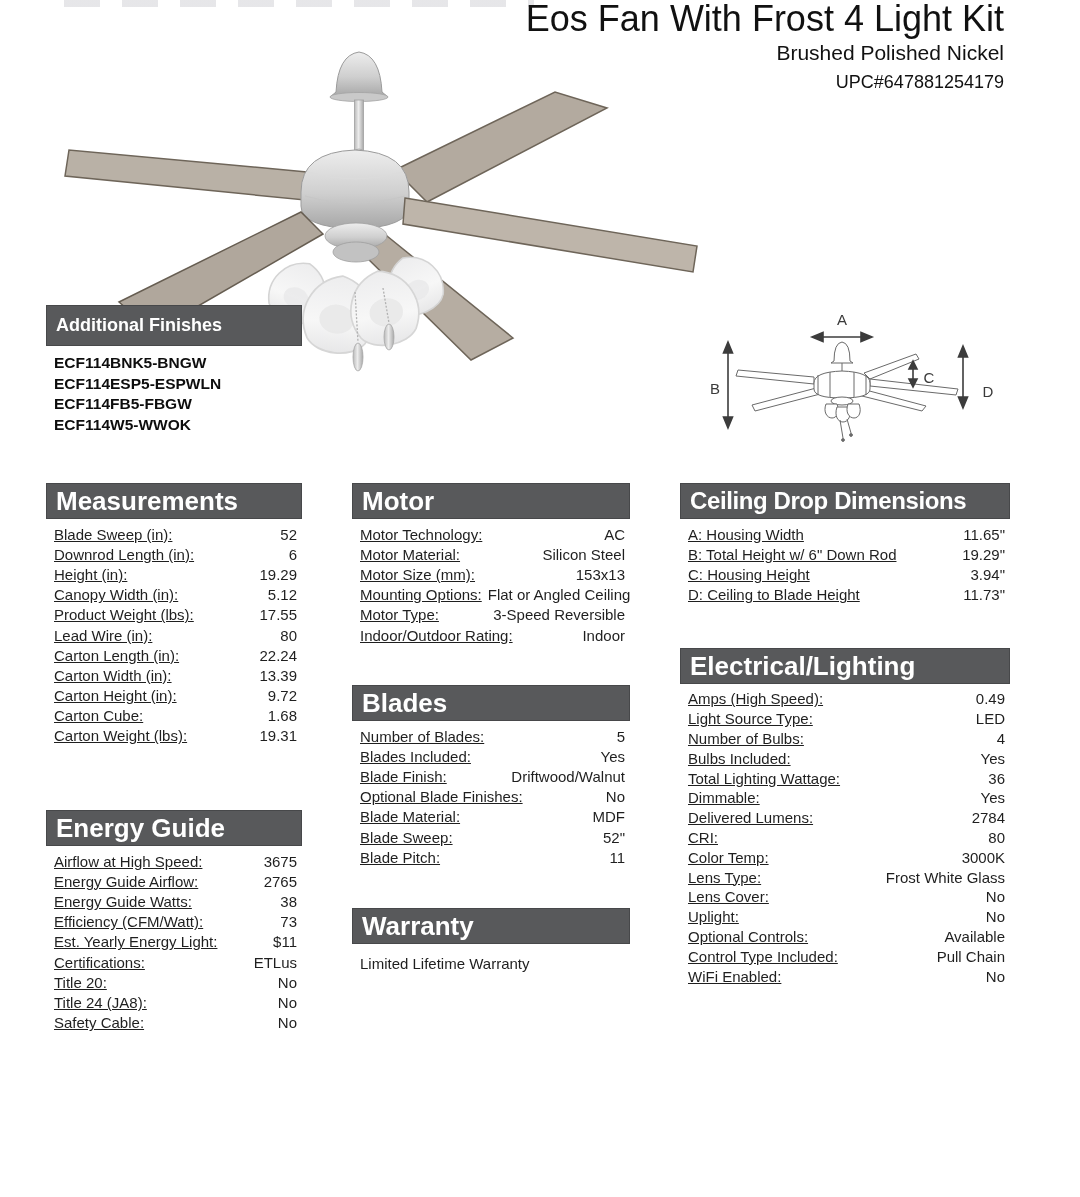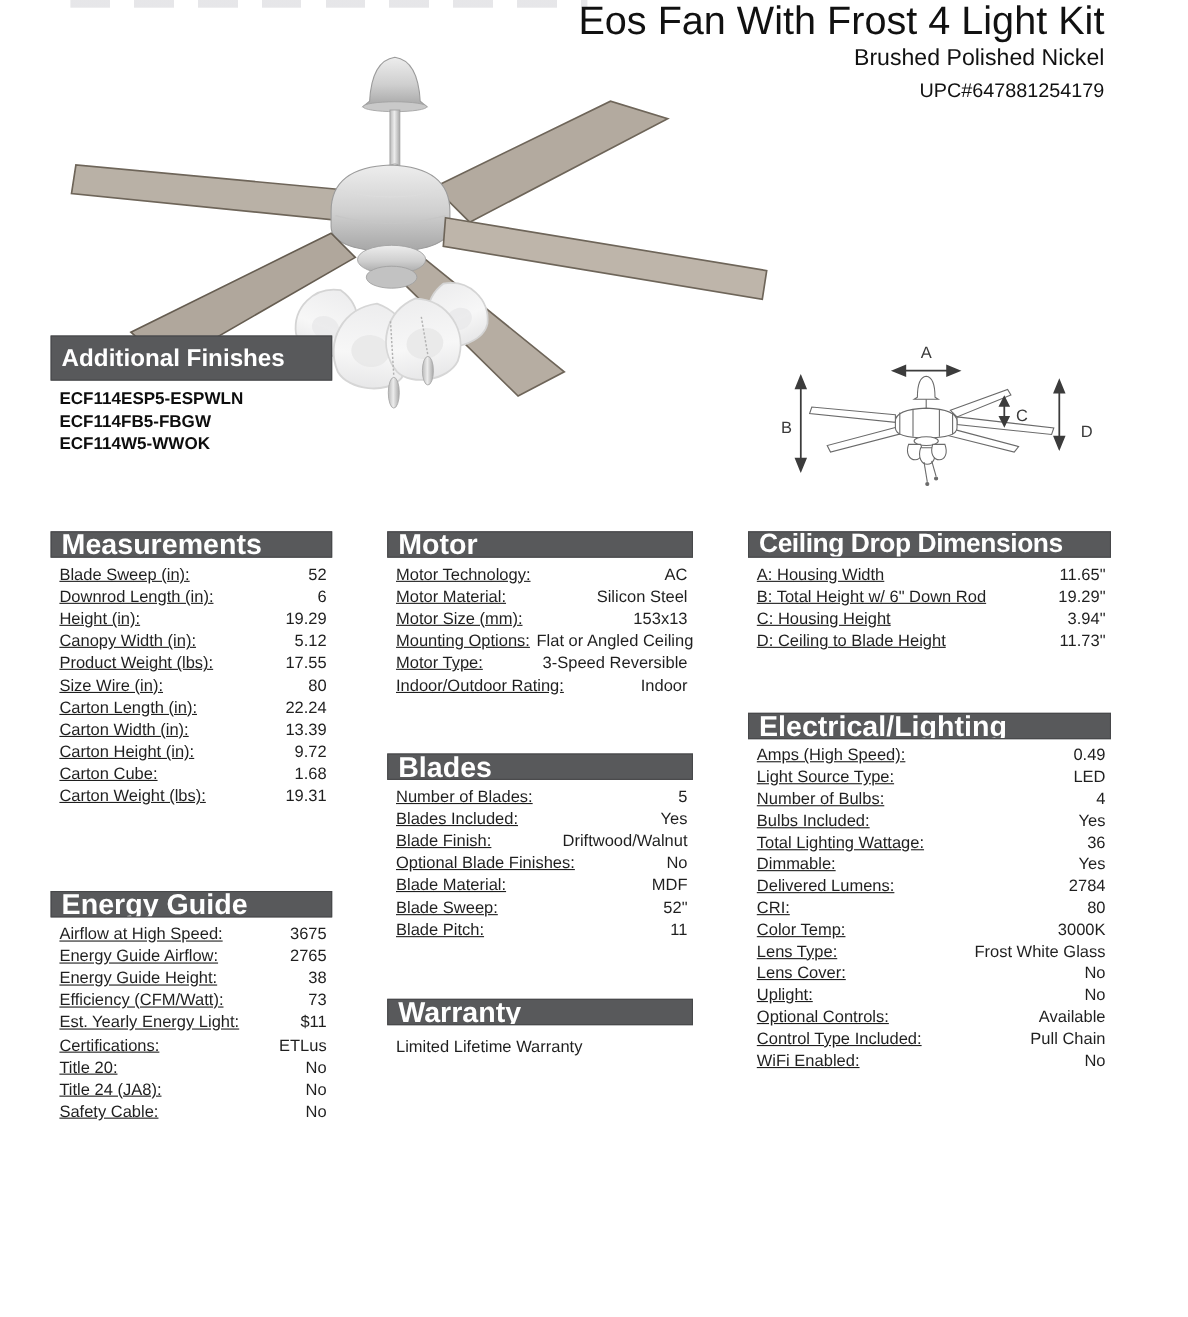--- a/index.html
+++ b/index.html
@@ -20,27 +20,27 @@
     background:repeating-linear-gradient(90deg,#e2e2e5 0 36px,transparent 36px 58px);
   }
   
   .title-block{position:absolute;top:2px;right:76px;text-align:right;color:#111;}
   .title-main{font-size:36px;line-height:33px;}
   .title-finish{font-size:21px;line-height:29px;margin-top:3px;}
   .title-upc{font-size:18px;line-height:26px;margin-top:2px;}
   
   .spec{position:absolute;}
   .hdr{
-    height:24px;background:var(--header_bg);color:var(--header_text);
+    height:36px;background:var(--header_bg);color:var(--header_text);
     border:1px solid #47484a;display:flex;align-items:center;
     font-weight:bold;font-size:26px;padding-left:9px;white-space:nowrap;overflow:hidden;
   }
   .hdr-sm span{font-size:24px;letter-spacing:-0.4px;}
   .hdr-af{height:41px;}
-  .hdr-af span{font-size:22px;}
+  .hdr-af span{font-size:18px;}
   .rows{margin-top:5px;display:flex;flex-direction:column;}
   .row{
     display:flex;justify-content:space-between;align-items:center;
     height:20.2px;font-size:15px;padding:0 5px 0 8px;white-space:nowrap;
   }
   .rows-tight .row{height:19.8px;}
   .row .lbl{margin-right:6px;text-decoration:underline;}
   .finish-list{margin-top:7px;}
   .finish-item{font-weight:bold;font-size:15.5px;line-height:20.5px;color:#0d0d0d;padding-left:8px;white-space:nowrap;}
   .warranty-note{margin-top:11px;font-size:15px;padding-left:8px;}
@@ -119,20 +119,21 @@
     <ellipse cx="303" cy="317" rx="5" ry="14" fill="url(#nkH)" stroke="#a8a8a8" stroke-width="0.8"></ellipse>
     <line x1="328" y1="248" x2="334" y2="283" stroke="#b2b2b2" stroke-width="1.3" stroke-dasharray="2,1.6"></line>
     <ellipse cx="334" cy="297" rx="5" ry="13" fill="url(#nkH)" stroke="#a8a8a8" stroke-width="0.8"></ellipse>
   </svg>
 
   <section class="spec" style="left:46px;top:305px;width:256px">
     <div class="hdr hdr-af">
       <span>Additional Finishes</span>
     </div>
     <div class="finish-list">
+        <div class="finish-item">ECF114BNK5-BNGW</div>
         <div class="finish-item">ECF114ESP5-ESPWLN</div>
         <div class="finish-item">ECF114FB5-FBGW</div>
         <div class="finish-item">ECF114W5-WWOK</div>
       </div>
   </section>
 
   <svg style="position:absolute;left:700px;top:305px;" width="310" height="155" viewBox="0 0 310 155">
     <g stroke="#6a6a6a" stroke-width="1" fill="#ffffff">
 
       <path d="M134,56 Q134,38 142,37 Q150,38 150,56 L153,58 L131,58 Z"></path>
@@ -201,21 +202,21 @@
         </div>
         <div class="row">
           <span class="lbl">Canopy Width (in):</span>
           <span class="val">5.12</span>
         </div>
         <div class="row">
           <span class="lbl">Product Weight (lbs):</span>
           <span class="val">17.55</span>
         </div>
         <div class="row">
-          <span class="lbl">Size Wire (in):</span>
+          <span class="lbl">Lead Wire (in):</span>
           <span class="val">80</span>
         </div>
         <div class="row">
           <span class="lbl">Carton Length (in):</span>
           <span class="val">22.24</span>
         </div>
         <div class="row">
           <span class="lbl">Carton Width (in):</span>
           <span class="val">13.39</span>
         </div>
@@ -241,21 +242,21 @@
     <div class="rows">
         <div class="row">
           <span class="lbl">Airflow at High Speed:</span>
           <span class="val">3675</span>
         </div>
         <div class="row">
           <span class="lbl">Energy Guide Airflow:</span>
           <span class="val">2765</span>
         </div>
         <div class="row">
-          <span class="lbl">Energy Guide Height:</span>
+          <span class="lbl">Energy Guide Watts:</span>
           <span class="val">38</span>
         </div>
         <div class="row">
           <span class="lbl">Efficiency (CFM/Watt):</span>
           <span class="val">73</span>
         </div>
         <div class="row">
           <span class="lbl">Est. Yearly Energy Light:</span>
           <span class="val">$11</span>
         </div>

